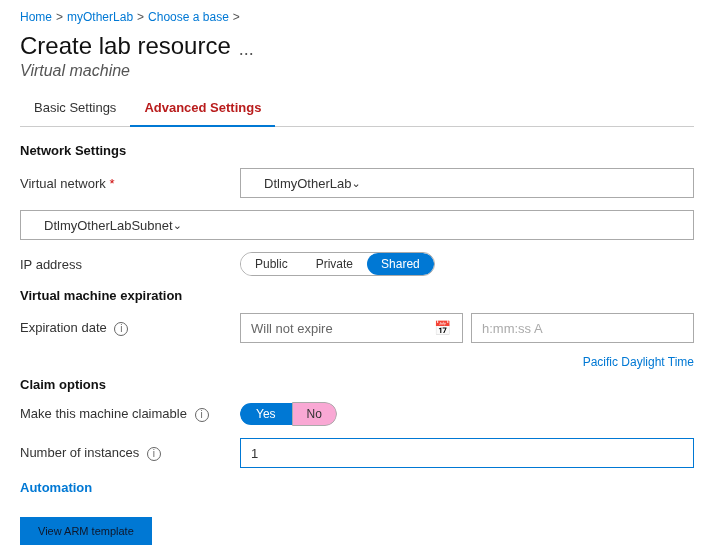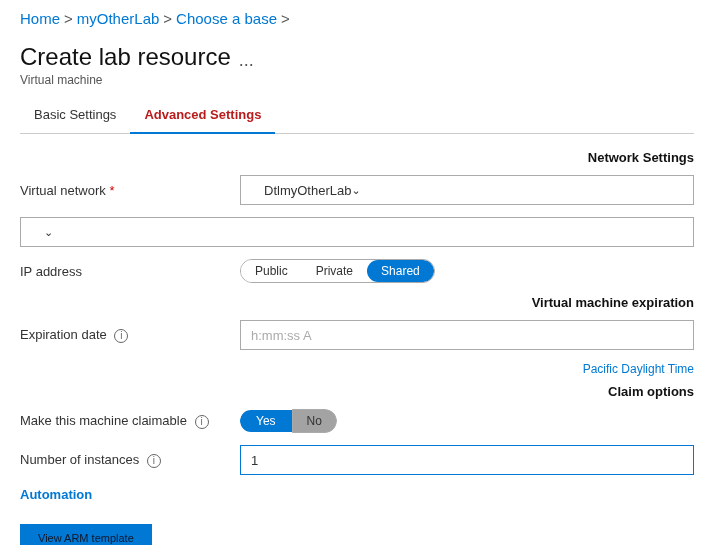--- a/index.html
+++ b/index.html
@@ -11,22 +11,22 @@
       width: 714px;
       min-height: 545px;
       padding: 10px 20px 20px 20px;
     }
 
     
     .breadcrumb {
       display: flex;
       align-items: center;
       gap: 4px;
-      font-size: 15px;
-      margin-bottom: 16px;
+      font-size: 12px;
+      margin-bottom: 8px;
     }
     .breadcrumb-link {
       color: #0078d4;
       cursor: pointer;
       text-decoration: none;
     }
     .breadcrumb-sep {
       color: #555;
     }
 
@@ -38,24 +38,25 @@
       display: flex;
       align-items: center;
       gap: 8px;
     }
     .page-title-more {
       font-size: 18px;
       color: #555;
       cursor: pointer;
     }
     .page-subtitle {
-      font-size: 12px;
+      font-size: 16px;
       color: #555;
       margin-top: 2px;
       margin-bottom: 12px;
+      font-style: italic;
     }
 
     
     .tabs {
       display: flex;
       border-bottom: 1px solid #ccc;
       margin-bottom: 16px;
     }
     .tab {
       padding: 8px 14px 10px 14px;
@@ -70,21 +71,20 @@
       border-bottom: 2px solid #0078d4;
       color: #b91c1c;
     }
 
     
     .section-title {
       font-size: 13px;
       font-weight: 600;
       margin-bottom: 10px;
       color: #111;
-      text-align: right;
     }
 
     
     .form-row {
       display: flex;
       align-items: center;
       margin-bottom: 12px;
     }
     .form-label {
       width: 220px;
@@ -191,21 +191,21 @@
     .yes-btn {
       background: #0078d4;
       color: #fff;
       padding: 4px 16px;
       border: none;
       cursor: pointer;
       font-size: 12px;
       border-radius: 20px 0 0 20px;
     }
     .no-btn {
-      background: #a3a3a3;
+      background: #f9a8d4;
       color: #333;
       padding: 4px 14px;
       border: 1px solid #aaa;
       cursor: pointer;
       font-size: 12px;
       border-radius: 0 20px 20px 0;
     }
 
     
     .number-input {
@@ -282,20 +282,21 @@
   </div>
   <div class="dropdown">
     <span>DtlmyOtherLab</span>
     <span class="dropdown-chevron">⌄</span>
   </div>
 </div>
 
 
 <div class="form-row">
   <div class="dropdown">
+    <span>DtlmyOtherLabSubnet</span>
     <span class="dropdown-chevron">⌄</span>
   </div>
 </div>
 
 
 <div class="form-row">
   <div class="form-label">IP address</div>
   <div class="ip-toggle-group">
     <button class="ip-toggle-btn">Public</button>
     <button class="ip-toggle-btn">Private</button>
@@ -306,20 +307,24 @@
 
 <div class="section-title" style="margin-top:8px;">Virtual machine expiration</div>
 
 
 <div class="form-row">
   <div class="form-label">
     <span>Expiration date</span>
     <span class="info-icon">i</span>
   </div>
   <div class="expiration-inputs">
+    <div class="date-input">
+      <span>Will not expire</span>
+      <span class="cal-icon">📅</span>
+    </div>
     <div class="time-input">
       <span>h:mm:ss A</span>
     </div>
   </div>
 </div>
 <div class="timezone-label">Pacific Daylight Time</div>
 
 
 <div class="section-title" style="margin-top:4px;">Claim options</div>
 

